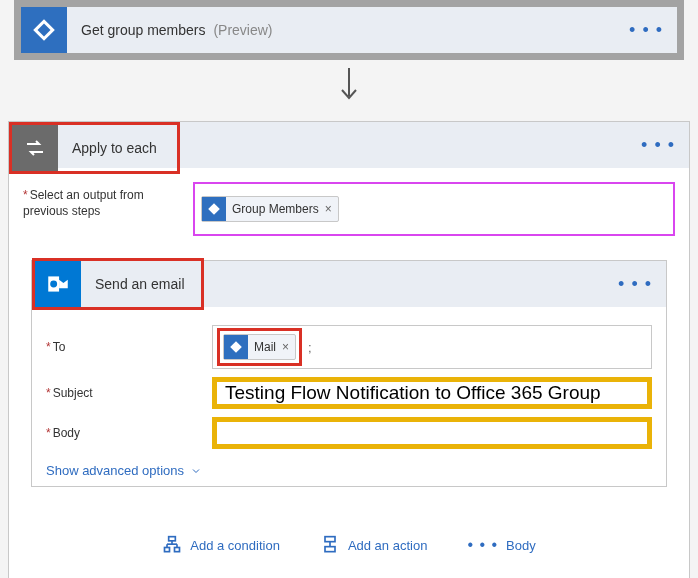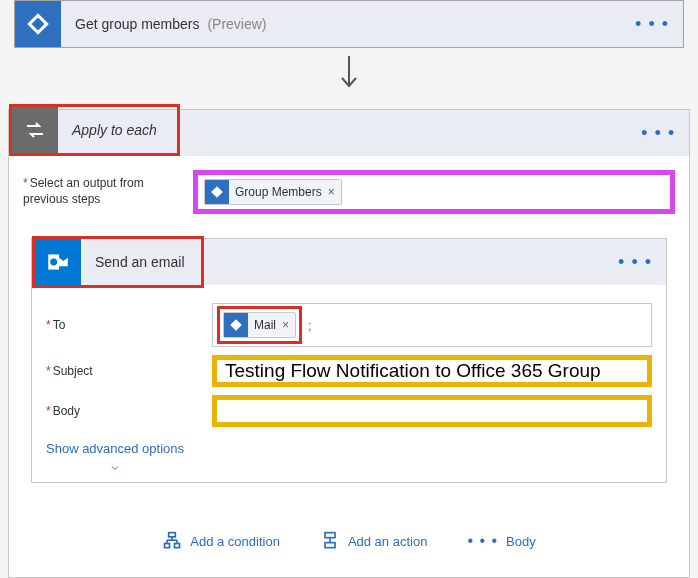--- a/index.html
+++ b/index.html
@@ -6,21 +6,21 @@
     body {
       font-family: "Segoe UI", Arial, sans-serif;
       font-size: 13px;
       background: #f4f4f4;
       color: #333;
       width: 698px;
       height: 578px;
       overflow: hidden;
     }
     .flow-card {
-      border: 1px solid #a3a3a3;
+      border: 7px solid #a3a3a3;
       background: #fff;
     }
     .card-header {
       display: flex;
       align-items: center;
       background: #e9edf3;
       height: 46px;
       position: relative;
     }
     .card-icon {
@@ -63,25 +63,24 @@
       padding: 6px 0 10px;
       line-height: 1;
     }
     .apply-container {
       margin: 0 8px;
       border: 1px solid #c8c8c8;
       background: #fff;
     }
     .apply-header {
       display: flex;
-      align-items: flex-end;
+      align-items: flex-start;
       position: relative;
       background: #e9edf3;
       height: 46px;
-      font-style: italic;
     }
     .red-box {
       border: 3px solid #d93025;
       display: inline-block;
     }
     .apply-body {
       padding: 14px 14px 6px;
     }
     .label-row {
       display: flex;
@@ -95,23 +94,23 @@
       color: #333;
       padding-top: 6px;
       line-height: 1.3;
     }
     .label-row .lbl .req {
       color: #b33535;
       margin-right: 2px;
     }
     .token-field {
       flex: 1;
-      border: 5px solid #d946ef;
+      border: 2px solid #d946ef;
       min-height: 34px;
-      padding: 4px 6px;
+      padding: 12px 6px;
       display: flex;
       flex-wrap: wrap;
       align-items: center;
       gap: 4px;
       background: #fff;
     }
     .token {
       display: inline-flex;
       align-items: center;
       background: #f0f3f8;
@@ -178,21 +177,20 @@
       gap: 4px;
     }
     .adv-link {
       color: #2f6cc0;
       font-size: 13px;
       cursor: pointer;
       display: inline-flex;
       align-items: center;
       gap: 6px;
       margin-top: 6px;
-      flex-direction: column;
     }
     .chev {
       display: inline-block;
       transform: rotate(0deg);
     }
     .footer-actions {
       display: flex;
       justify-content: center;
       align-items: center;
       gap: 40px;

